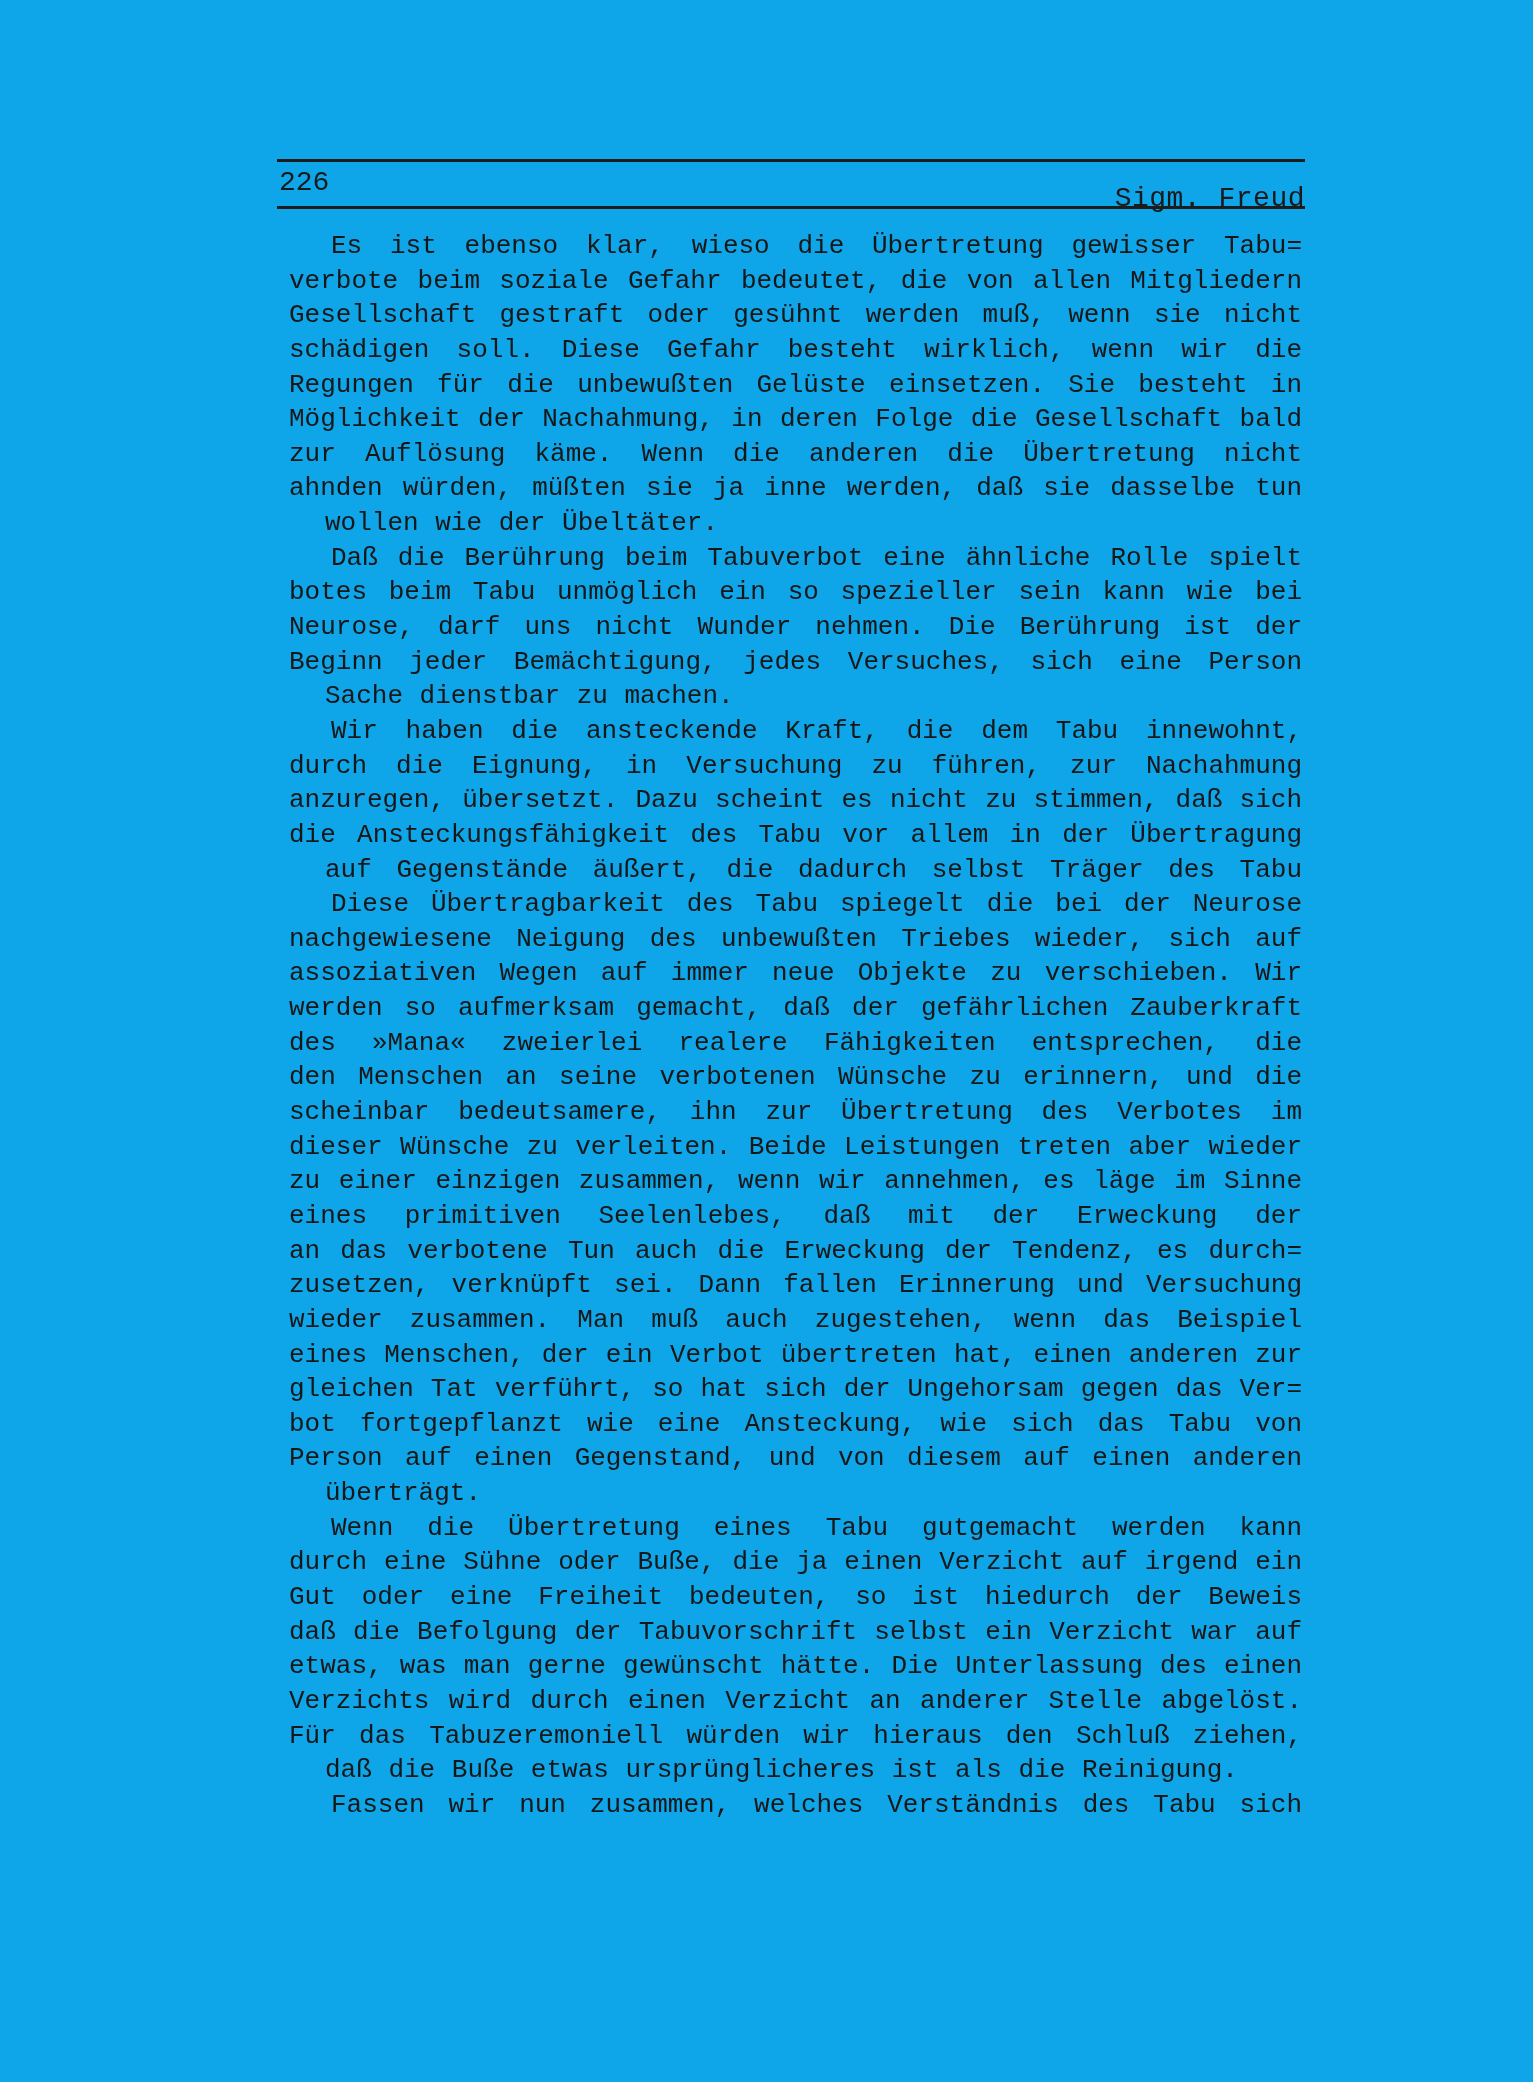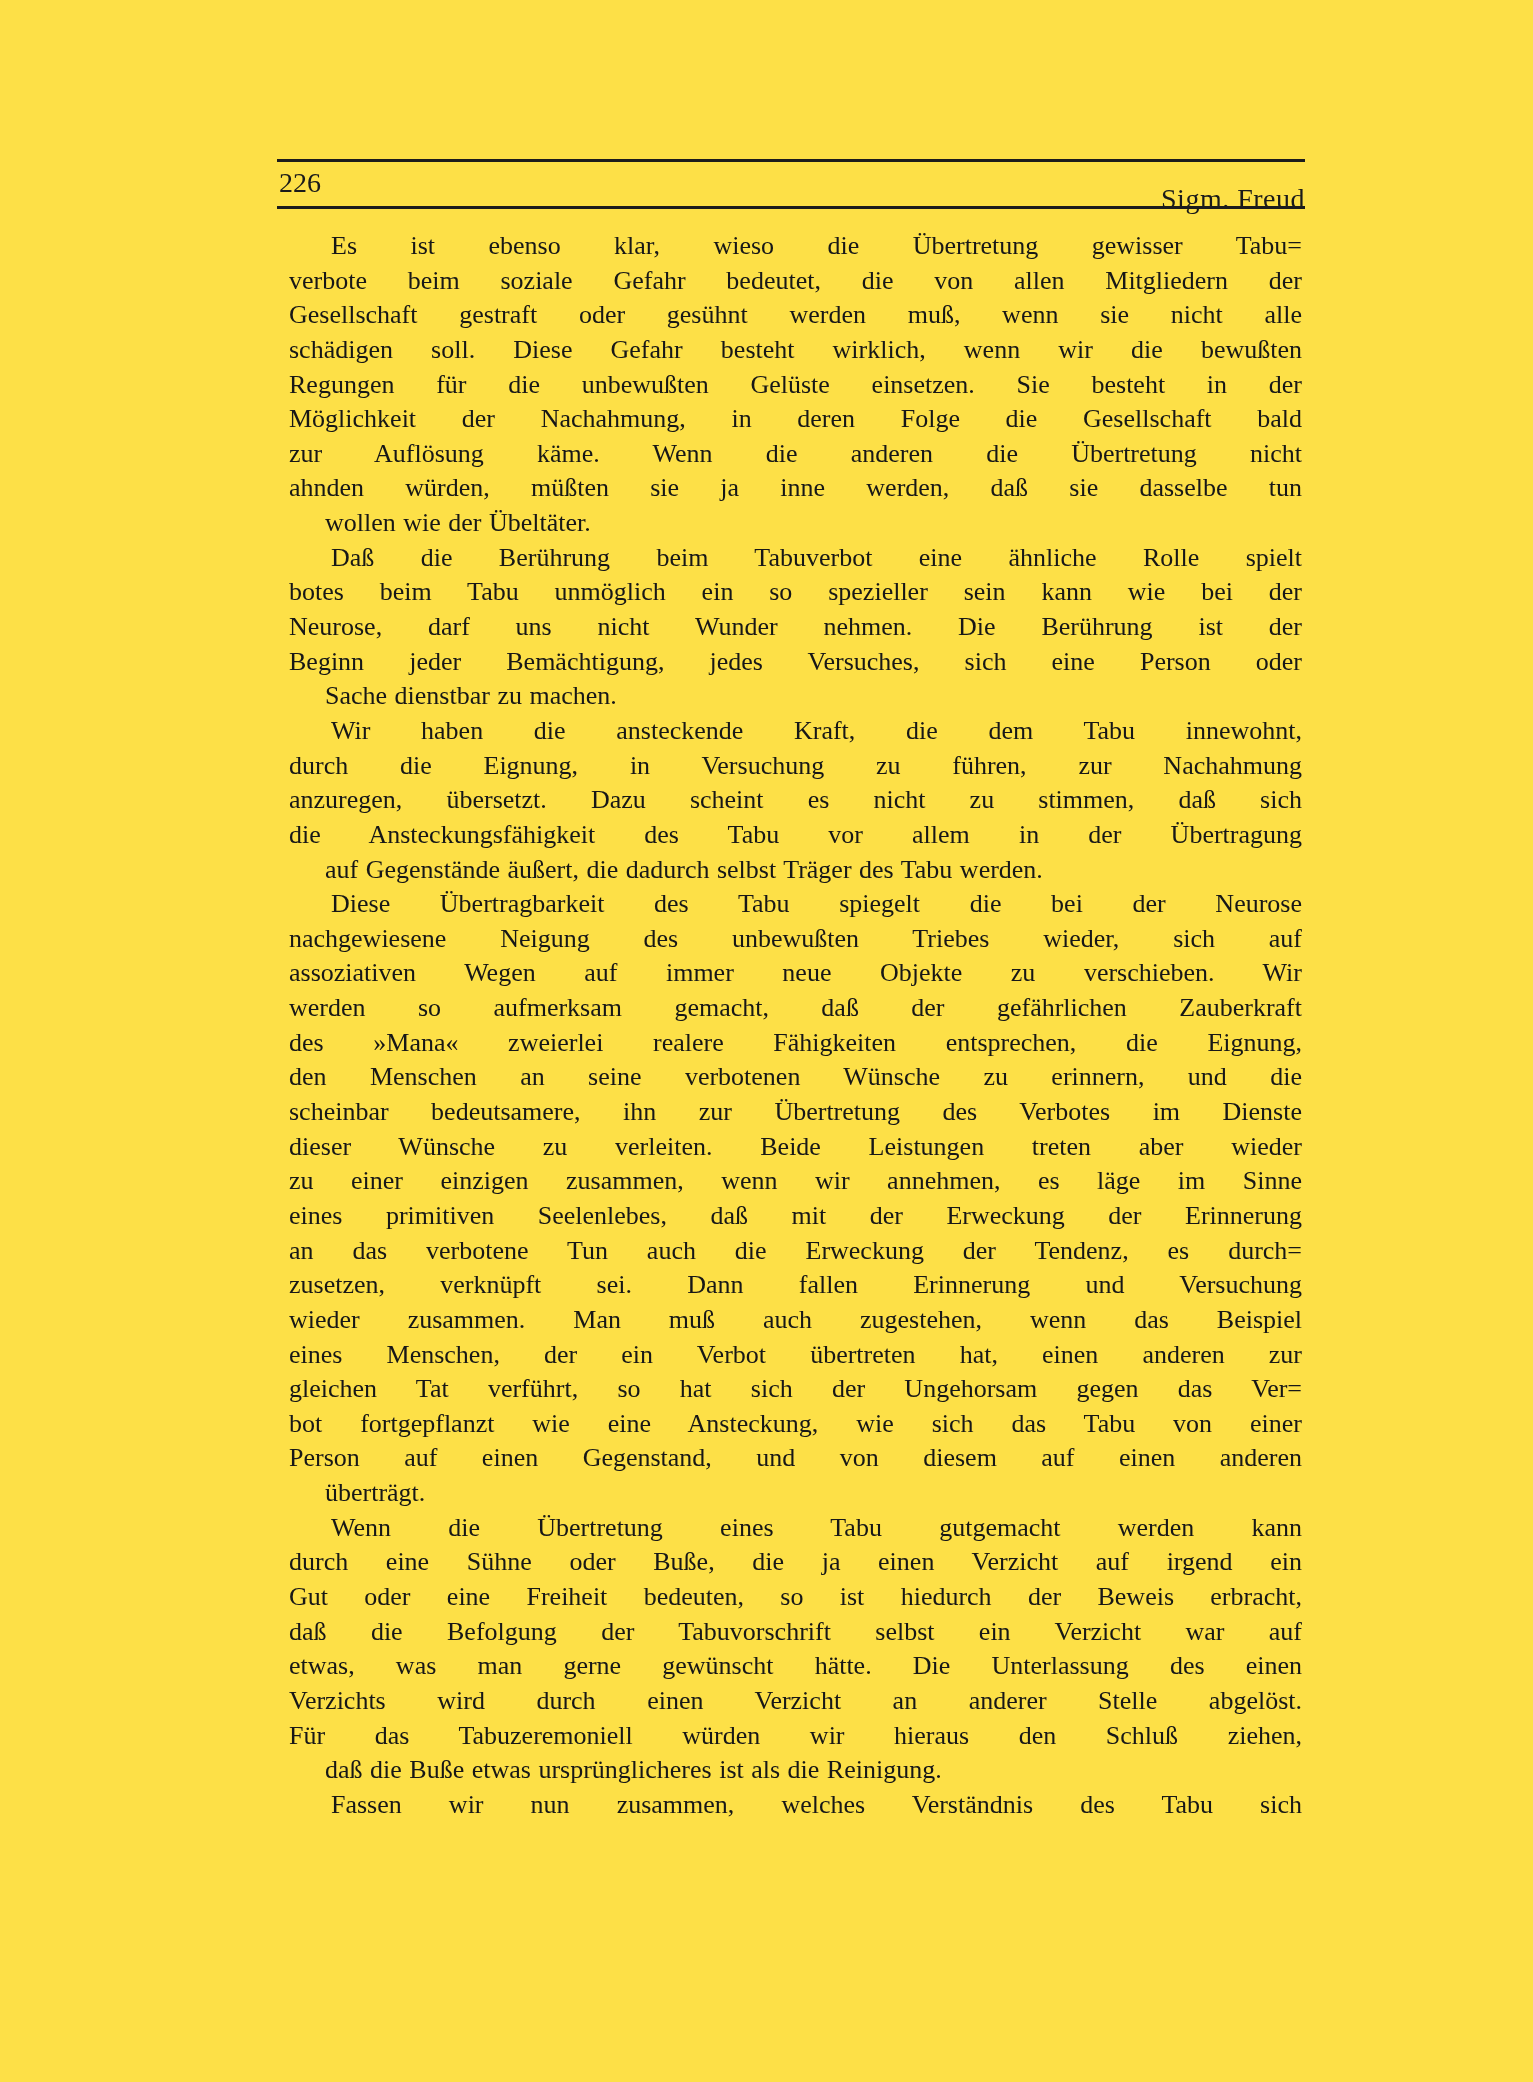--- a/index.html
+++ b/index.html
@@ -2,22 +2,22 @@
 <html><head>
 <meta charset="utf-8">
 <style>
   html, body { margin: 0; padding: 0; }
   body { background: #ffffff; }
 
   .page {
     position: relative;
     width: 1533px;
     height: 2082px;
-    background: #fde047;
-    font-family: Liberation Serif, serif;
+    background: #0ea5e9;
+    font-family: Liberation Mono, monospace;
     color: #1a1a1a;
     overflow: hidden;
   }
 
   .rule {
     position: absolute;
     left: 277px;
     width: 1028px;
     height: 3px;
     background: #1c1c1c;

